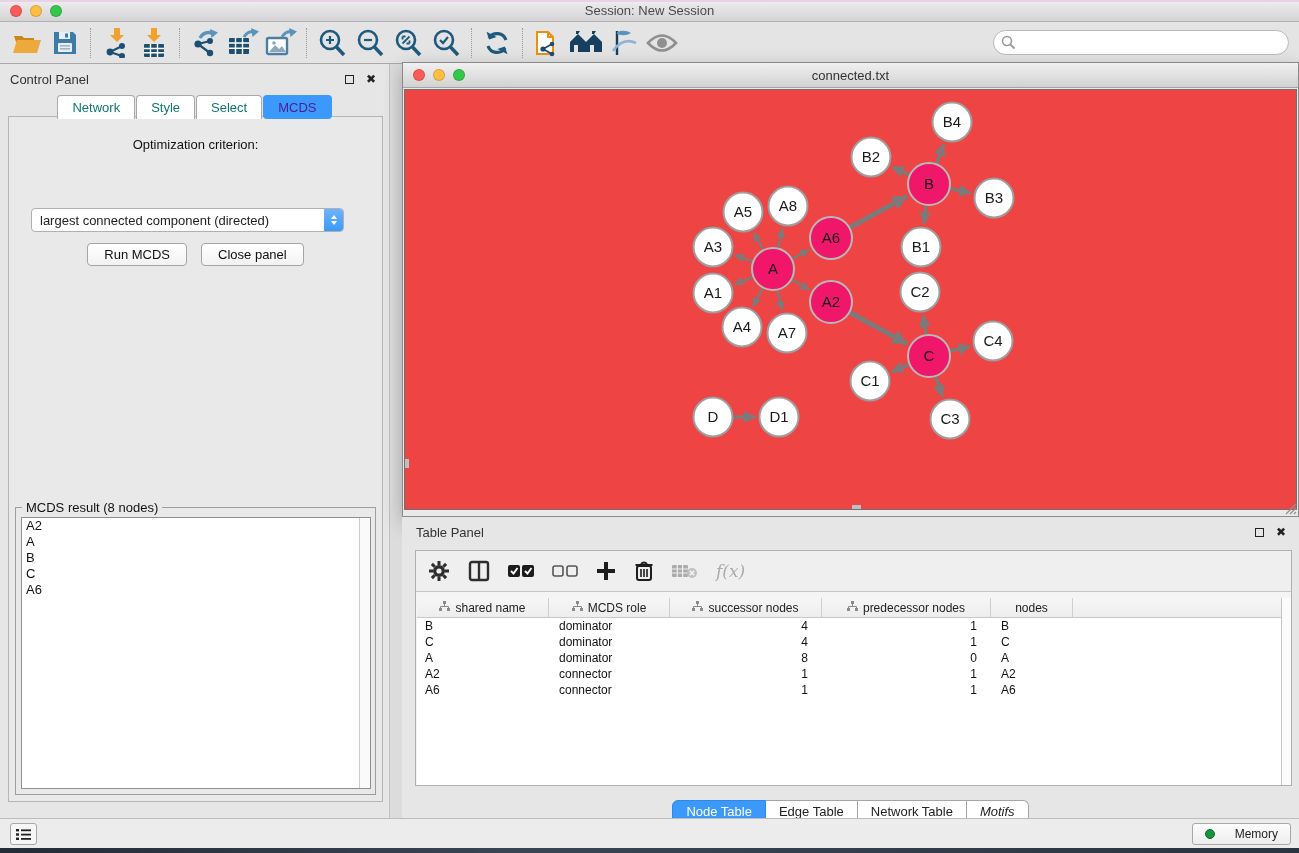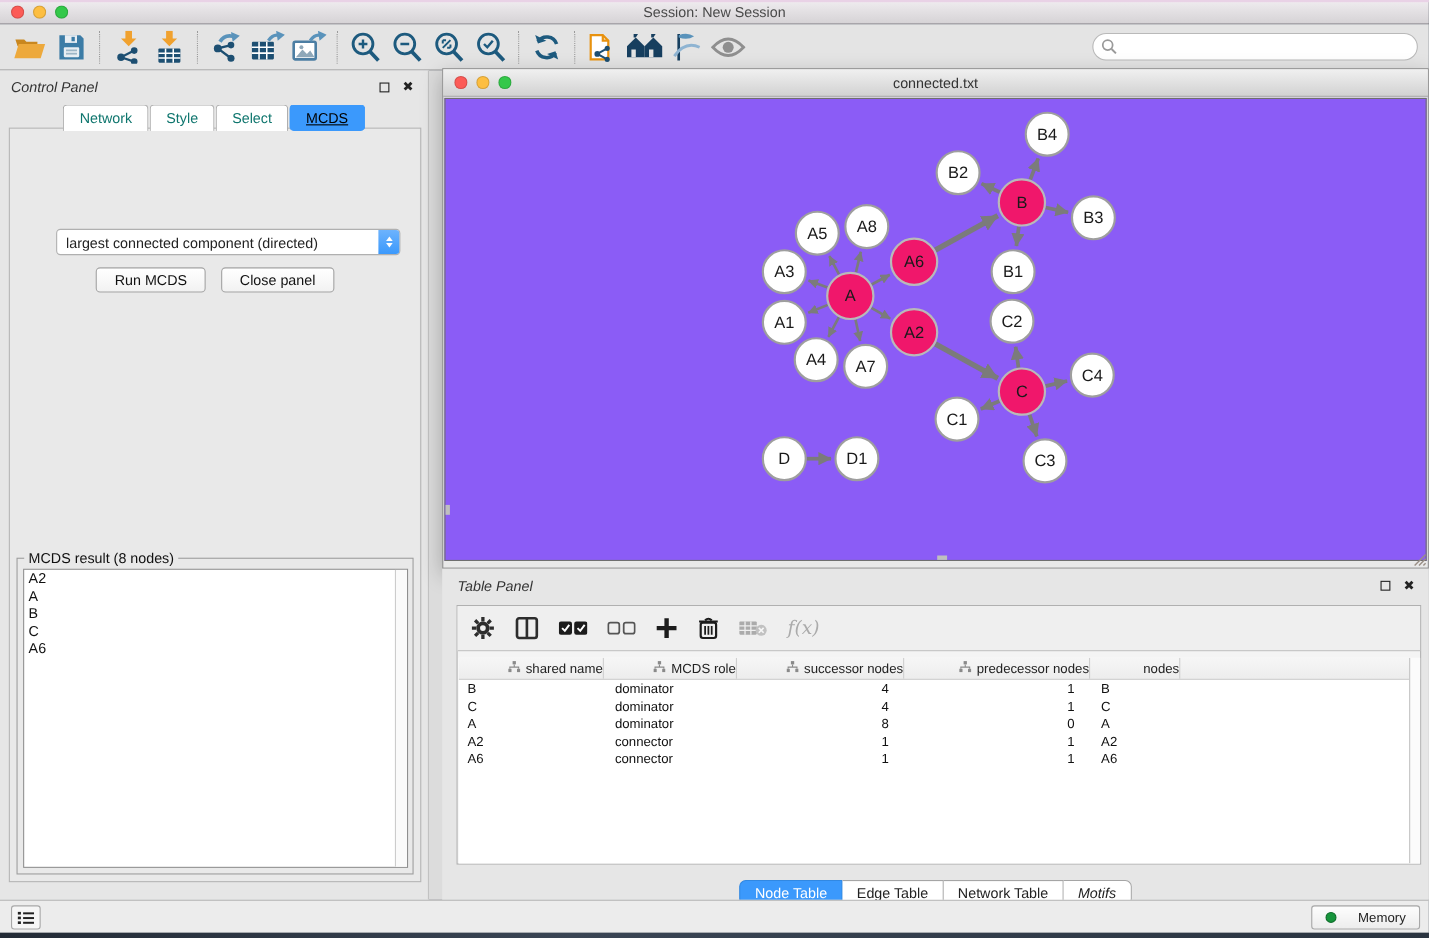--- a/index.html
+++ b/index.html
@@ -26,31 +26,31 @@
     padding:0 10px 0 26px; font-size:13px; outline:none; color:#333; }
   #search-icon { position:absolute; left:8px; top:5px; }
 
   
   #main { left:0; top:64px; width:1299px; height:754px; background:#dcdcdc; }
   #statusbar { left:0; top:818px; width:1299px; height:30px; background:#ececec; border-top:1px solid #bdbdbd; }
   #wallpaper-sliver { left:0; top:848px; width:1299px; height:5px; background:linear-gradient(90deg,#232b36,#3a4554 40%,#2a3440); }
 
   
   #control-panel { left:0; top:0; width:390px; height:754px; background:#e6e6e6; border-right:1px solid #c2c2c2; }
-  .panel-header { height:30px; display:flex; align-items:center; padding:0 10px; font-size:13px; color:#333;font-style:italic; }
+  .panel-header { height:30px; display:flex; align-items:center; padding:0 10px; font-size:13px; color:#333; }
   .panel-header .spacer { flex:1; }
   .mini-btn { width:16px; height:16px; display:flex; align-items:center; justify-content:center; margin-left:6px; font-size:12px; color:#222; }
   .float-glyph { width:9px; height:9px; border:1.5px solid #222; }
   #cp-tabs { position:absolute; left:0; top:31px; width:390px; display:flex; justify-content:center; z-index:3; }
   .cp-tab { font-size:13px; padding:4px 14px; background:#fff; border:1px solid #a8a8a8; border-bottom:none;
     border-radius:4px 4px 0 0; margin-right:1px; color:#0f766e; }
-  .cp-tab.active { background:#3b99fc; color:#000000; border-color:#3b99fc; border-radius:4px;text-decoration:underline; }
+  .cp-tab.active { background:#3b99fc; color:#4c1d95; border-color:#3b99fc; border-radius:4px; }
   #cp-body { position:absolute; left:8px; top:52px; width:375px; height:686px; background:#e9e9e9; border:1px solid #b5b5b5; }
   #opt-label { text-align:center; margin-top:20px; font-size:13px; color:#111; }
-  #opt-select { position:absolute; left:42px; top:91px; width:313px; height:24px; background:#fff;
+  #opt-select { position:absolute; left:22px; top:91px; width:313px; height:24px; background:#fff;
     border:1px solid #b0b0b0; border-radius:4px; display:flex; align-items:center; font-size:13px; }
   #opt-select .val { flex:1; padding-left:8px; white-space:nowrap; overflow:hidden; }
   #opt-select .stepper { width:19px; height:22px; background:linear-gradient(#6db3fd,#3b99fc); border-radius:0 3px 3px 0;
     display:flex; flex-direction:column; align-items:center; justify-content:center; gap:2px; }
   .tri-up { width:0; height:0; border-left:3.5px solid transparent; border-right:3.5px solid transparent; border-bottom:4px solid #fff; }
   .tri-dn { width:0; height:0; border-left:3.5px solid transparent; border-right:3.5px solid transparent; border-top:4px solid #fff; }
   .cp-buttons { position:absolute; left:0; top:126px; width:100%; display:flex; justify-content:center; gap:14px; }
   .push-btn { background:linear-gradient(#ffffff,#f2f2f2); border:1px solid #a5a5a5; border-radius:4px;
     font-size:13px; padding:3px 16px; color:#111; }
   #result-box { position:absolute; left:6px; top:390px; width:361px; height:288px; border:1px solid #9e9e9e; }
@@ -58,35 +58,35 @@
   #result-list { position:absolute; left:5px; top:9px; width:350px; height:272px; background:#fff; border:1px solid #8f8f8f; overflow:hidden; }
   #result-list .item { font-size:13px; line-height:16px; padding-left:4px; color:#111; }
   #result-scroll { position:absolute; right:0; top:0; width:11px; height:100%; border-left:1px solid #ccc; background:#fafafa; }
 
   
   #net-window { left:402px; top:-2px; width:897px; height:455px; background:#e9e9e9; border:1px solid #8a8a8a;
     box-shadow:0 6px 18px rgba(0,0,0,.25); }
   #net-titlebar { height:25px; background:linear-gradient(#f0f0f0,#d2d2d2); border-bottom:1px solid #a5a5a5;
     display:flex; align-items:center; padding:0 10px; position:relative; }
   #net-title { position:absolute; left:0; width:100%; text-align:center; font-size:13px; color:#333; }
-  #net-canvas { position:absolute; left:1px; top:26px; width:893px; height:421px; background:#8b5cf6; border:1px solid #6f6f6f; }
+  #net-canvas { position:absolute; left:1px; top:26px; width:893px; height:421px; background:#ef4444; border:1px solid #6f6f6f; }
   #net-resize { position:absolute; right:1px; bottom:1px; width:14px; height:14px; }
   .scroll-nub-left { position:absolute; left:0; top:369px; width:4px; height:9px; background:#bfbfbf; }
   .scroll-nub-bottom { position:absolute; left:447px; bottom:0; width:9px; height:4px; background:#bfbfbf; }
 
   
   #table-panel { left:402px; top:453px; width:897px; height:301px; background:#e6e6e6; }
   #tp-content { position:absolute; left:13px; top:33px; width:877px; height:236px; background:#f4f4f4; border:1px solid #b0b0b0; }
   #tp-toolbar { height:41px; display:flex; align-items:center; padding:0 12px; gap:18px; border-bottom:1px solid #c4c4c4; background:#efefef; }
   .tp-icon { display:flex; align-items:center; justify-content:center; height:30px; }
   #fx-label { font-family:"DejaVu Serif",serif; font-style:italic; font-size:17px; color:#ababab; }
   #tp-table { position:absolute; left:1px; top:47px; width:874px; height:187px; background:#fff; overflow:hidden; }
   #tp-grid-head { display:grid; grid-template-columns:132px 121px 152px 169px 82px 1fr; height:20px;
     background:linear-gradient(#f6f6f6,#ededed); border-bottom:1px solid #c9c9c9; width:1076px; }
-  #tp-grid-head .th { display:flex; align-items:center; justify-content:flex-end; gap:5px; font-size:12px; color:#222;
+  #tp-grid-head .th { display:flex; align-items:center; justify-content:center; gap:5px; font-size:12px; color:#222;
     border-right:1px solid #cfcfcf; }
   #tp-rows { width:1076px; }
   .tp-row { display:grid; grid-template-columns:132px 121px 152px 169px 82px 1fr; height:16px; align-items:center; font-size:12px; color:#111; }
   .tp-row .c0 { padding-left:8px; } .tp-row .c1 { padding-left:10px; }
   .tp-row .c2,.tp-row .c3 { text-align:right; padding-right:14px; }
   .tp-row .c4 { padding-left:10px; }
   #tp-vscroll { position:absolute; right:0; top:0; width:10px; height:100%; border-left:1px solid #c4c4c4; background:#fbfbfb; }
   #tp-tabs { position:absolute; left:0; top:283px; width:100%; display:flex; justify-content:center; }
   .tp-tab { font-size:13px; padding:3px 13px; background:#fff; border:1px solid #a5a5a5; border-left:none; color:#222; }
   .tp-tab:first-child { border-left:1px solid #a5a5a5; border-radius:6px 0 0 6px; }
@@ -279,20 +279,21 @@
         </span>
       <span class="mini-btn">✖</span>
     </div>
     <div id="cp-tabs">
       <div class="cp-tab">Network</div>
       <div class="cp-tab">Style</div>
       <div class="cp-tab">Select</div>
       <div class="cp-tab active">MCDS</div>
     </div>
     <div id="cp-body">
+      <div id="opt-label">Optimization criterion:</div>
       <div id="opt-select">
         <span class="val">largest connected component (directed)</span>
         <span class="stepper">
             <span class="tri-up"></span>
             <span class="tri-dn"></span>
           </span>
       </div>
       <div class="cp-buttons">
         <button class="push-btn">Run MCDS</button>
         <button class="push-btn">Close panel</button>

